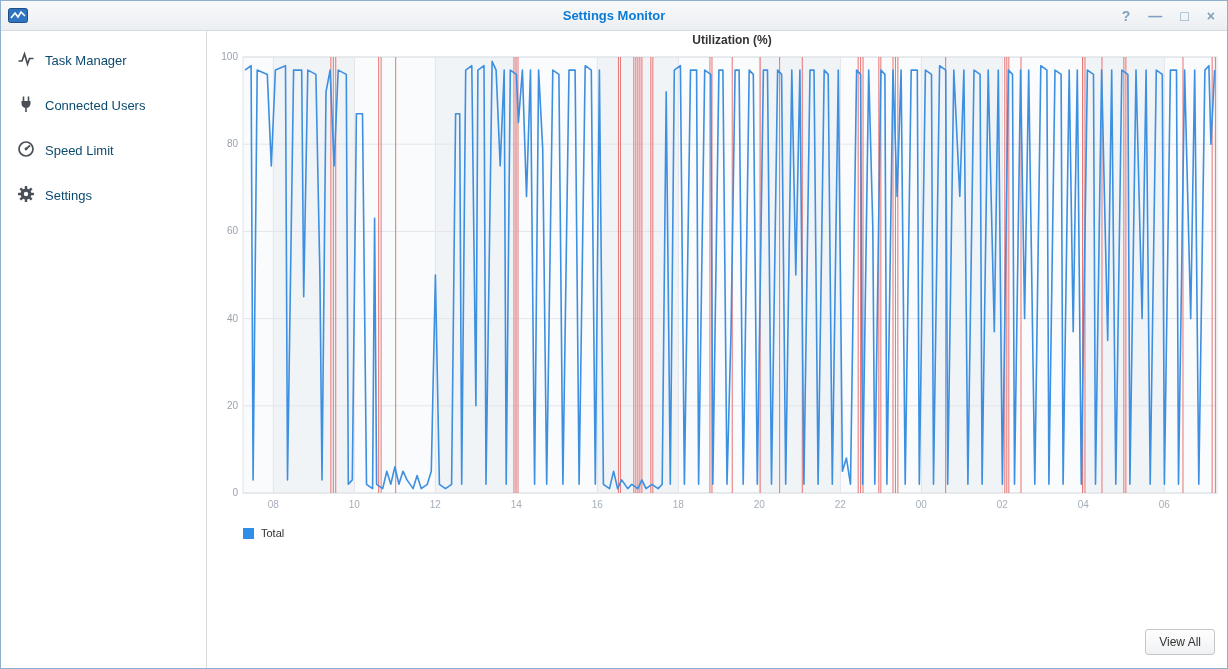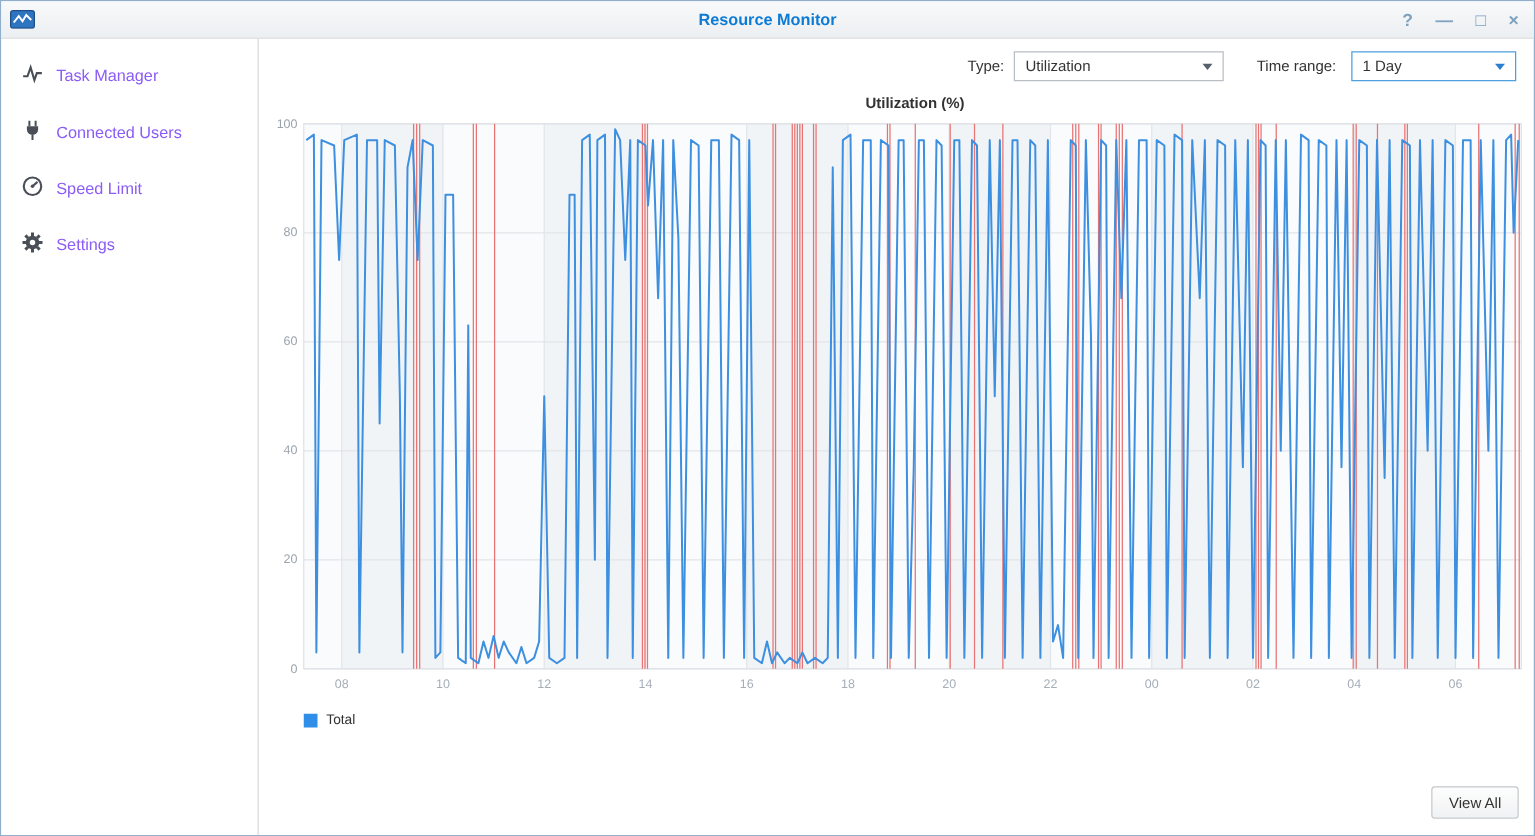--- a/index.html
+++ b/index.html
@@ -10,21 +10,21 @@
   .titlebar { height:30px; flex:0 0 30px; background:linear-gradient(#f8f9fa,#eceff2); border-bottom:1px solid #d7dadd; position:relative; display:flex; align-items:center; justify-content:center; }
   .titlebar .app-icon { position:absolute; left:7px; top:7px; }
   .titlebar .title { color:#0c7bd6; font-size:13px; font-weight:bold; }
   .titlebar .controls { position:absolute; right:12px; top:0; height:30px; display:flex; align-items:center; gap:18px; }
   .titlebar .ctrl { color:#7fa1c0; font-size:14px; line-height:1; cursor:pointer; font-weight:bold; }
 
   .body { flex:1; display:flex; min-height:0; }
 
   
   .sidebar { width:206px; flex:0 0 206px; background:#fff; border-right:1px solid #d8dbde; padding-top:6px; }
-  .side-item { display:flex; align-items:center; gap:10px; margin:2px 4px; padding:11px 12px; border-radius:4px; font-size:13px; color:#8b5cf6; cursor:pointer; }
+  .side-item { display:flex; align-items:center; gap:10px; margin:2px 4px; padding:11px 12px; border-radius:4px; font-size:13px; color:#0c4a6e; cursor:pointer; }
   .side-item.active { background:#1a8de8; color:#fff; }
   .side-item svg { flex:0 0 18px; }
 
   
   .main { flex:1; display:flex; flex-direction:column; min-width:0; }
   .tabbar { display:flex; align-items:center; height:30px; padding-left:22px; }
   .tab { font-size:12px; color:#444; padding:6px 14px 5px 14px; border-bottom:2px solid transparent; cursor:pointer; }
   .tab.active { color:#0f86d8; font-weight:bold; border-bottom-color:#0f86d8; }
   .tab-sep { width:1px; height:13px; background:#d9dcdf; }
 
@@ -51,21 +51,21 @@
 
 <div class="window">
 
   <div class="titlebar">
     <span class="app-icon">
       <svg width="20" height="15" viewBox="0 0 20 15">
         <rect x="0.5" y="0.5" width="19" height="14" rx="2" fill="#2f74c0" stroke="#1d4f86"></rect>
         <polyline points="3,10 7,5 10,9 13,4 17,8" fill="none" stroke="#fff" stroke-width="1.6"></polyline>
       </svg>
     </span>
-    <span class="title">Resource Monitor</span>
+    <span class="title">Settings Monitor</span>
     <span class="controls">
       <span class="ctrl">?</span>
       <span class="ctrl">—</span>
       <span class="ctrl">□</span>
       <span class="ctrl">×</span>
     </span>
   </div>
 
   <div class="body">
 
@@ -116,34 +116,20 @@
             </g>
           </svg>
         </span>
         <span>Settings</span>
       </div>
     </div>
 
     <div class="main">
 
 
-      <div class="filterbar">
-        <span class="filter-label">Type:</span>
-        <span class="selectbox type">
-          <span>Utilization</span>
-          <span class="caret"></span>
-        </span>
-        <span class="time-group">
-          <span class="filter-label">Time range:</span>
-          <span class="selectbox time">
-            <span>1 Day</span>
-            <span class="caret"></span>
-          </span>
-        </span>
-      </div>
 
       <div class="chart-block">
         <div class="chart-title">Utilization (%)</div>
         <svg id="chart-svg" width="1010" height="470" viewBox="0 0 1010 470">
             <rect x="30" y="8" width="974" height="436" fill="#fafbfc"></rect>
             <rect x="60.37422037422037" y="8" width="80.99792099792099" height="436" fill="#f1f4f7"></rect>
             <rect x="222.37006237006236" y="8" width="80.997920997921" height="436" fill="#f1f4f7"></rect>
             <rect x="384.3659043659043" y="8" width="80.99792099792103" height="436" fill="#f1f4f7"></rect>
             <rect x="546.3617463617463" y="8" width="80.99792099792103" height="436" fill="#f1f4f7"></rect>
             <rect x="708.3575883575884" y="8" width="80.99792099792091" height="436" fill="#f1f4f7"></rect>

